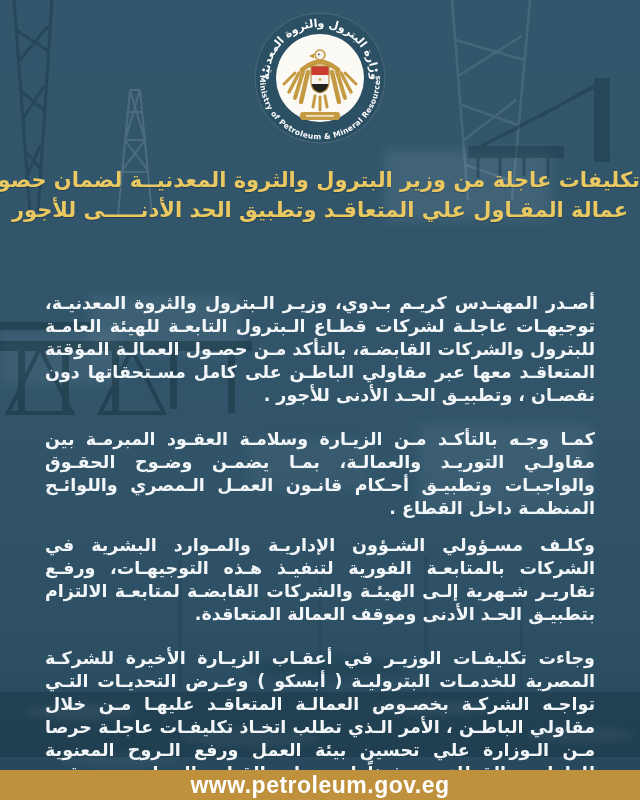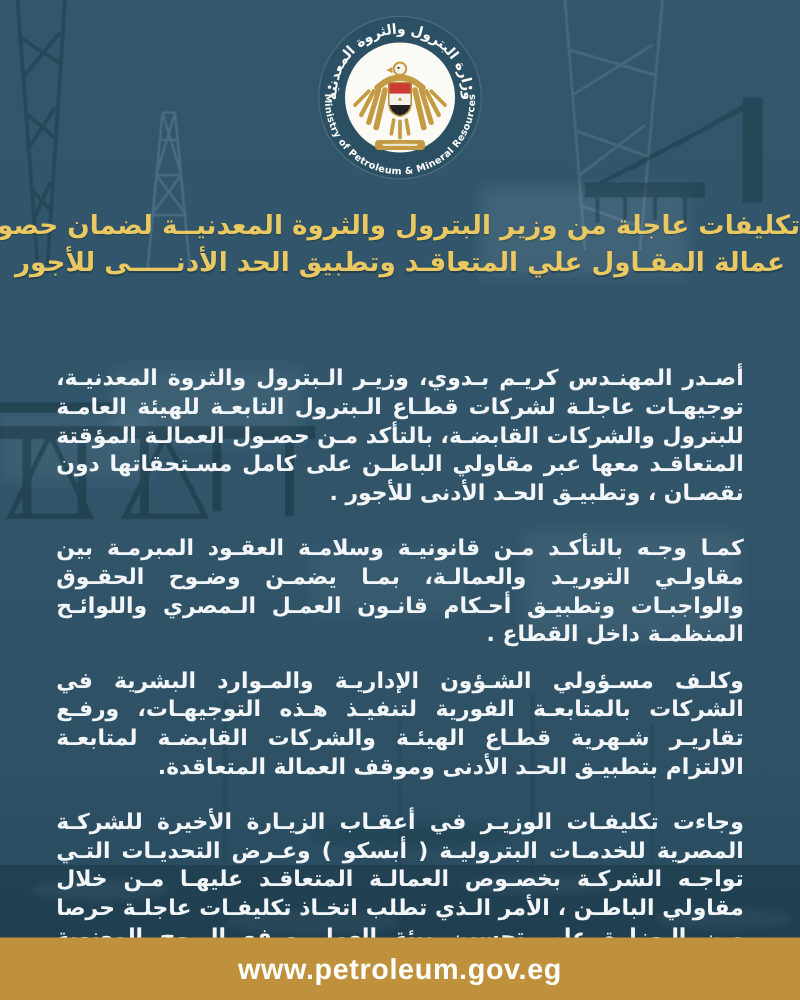--- a/index.html
+++ b/index.html
@@ -16,21 +16,21 @@
     color:#eac862;font-weight:bold;font-size:21px;line-height:30px;direction:rtl;
     text-shadow:0 1px 1px rgba(0,0,0,.25);white-space:nowrap;
   }
   .article{
     position:absolute;top:278px;right:31px;left:31px;direction:rtl;
     color:#f2f6f8;font-size:17.5px;font-weight:bold;line-height:23px;text-align:justify;
   }
   .article p{margin:14px;}
   .article p.gap-after{margin-bottom:21px;}
   .footer{
-    position:absolute;left:0;right:0;bottom:0;height:50px;background:#c0913c;
+    position:absolute;left:0;right:0;bottom:0;height:30px;background:#c0913c;
     display:flex;align-items:center;justify-content:center;
   }
   .footer span{
     color:#ffffff;font-family:"Liberation Sans",sans-serif;font-weight:bold;
     font-size:23px;letter-spacing:.5px;
   }
 </style>
 </head>
 <body>
 
@@ -155,22 +155,22 @@
     </svg>
   </div>
 
   <header class="headline">
     <div>تكليفات عاجلة من وزير البترول والثروة المعدنيــة لضمان حصول</div>
     <div>عمالة المقـاول علي المتعاقـد وتطبيق الحد الأدنـــــى للأجور</div>
   </header>
 
   <main class="article">
     <p class="gap-after">أصـدر المهنـدس كريـم بـدوي، وزيـر الـبترول والثروة المعدنيـة، توجيهـات عاجلـة لشركات قطـاع الـبترول التابعـة للهيئة العامـة للبترول والشركات القابضـة، بالتأكد مـن حصـول العمالـة المؤقتة المتعاقـد معها عبر مقاولي الباطـن على كامل مسـتحقاتها دون نقصـان ، وتطبيـق الحـد الأدنى للأجور .</p>
-    <p>كمـا وجـه بالتأكـد مـن قانونيـة وسلامـة العقـود المبرمـة بين مقاولـي التوريـد والعمالـة، بمـا يضمـن وضـوح الحقـوق والواجبـات وتطبيـق أحـكام قانـون العمـل الـمصري واللوائـح المنظمـة داخل القطاع .</p>
-    <p class="gap-after">وكلـف مسـؤولي الشـؤون الإداريـة والمـوارد البشرية في الشركات بالمتابعـة الفورية لتنفيـذ هـذه التوجيهـات، ورفـع تقاريـر شـهرية قطـاع الهيئـة والشركات القابضـة لمتابعـة الالتزام بتطبيـق الحـد الأدنى وموقف العمالة المتعاقدة.</p>
+    <p>كمـا وجـه بالتأكـد مـن الزيـارة وسلامـة العقـود المبرمـة بين مقاولـي التوريـد والعمالـة، بمـا يضمـن وضـوح الحقـوق والواجبـات وتطبيـق أحـكام قانـون العمـل الـمصري واللوائـح المنظمـة داخل القطاع .</p>
+    <p class="gap-after">وكلـف مسـؤولي الشـؤون الإداريـة والمـوارد البشرية في الشركات بالمتابعـة الفورية لتنفيـذ هـذه التوجيهـات، ورفـع تقاريـر شـهرية إلـى الهيئـة والشركات القابضـة لمتابعـة الالتزام بتطبيـق الحـد الأدنى وموقف العمالة المتعاقدة.</p>
     <p>وجاءت تكليفـات الوزيـر في أعقـاب الزيـارة الأخيرة للشركـة المصرية للخدمـات البتروليـة ( أبسكو ) وعـرض التحديـات التـي تواجـه الشركـة بخصـوص العمالـة المتعاقـد عليهـا مـن خلال مقاولي الباطـن ، الأمر الـذي تطلب اتخـاذ تكليفـات عاجلـة حرصا مـن الـوزارة علي تحسين بيئة العمل ورفع الـروح المعنوية للعاملين بالقطاع، وتنفيذاً لتوجيهات القيادة السياسية بتحقيق العدالة الاجتماعيـة وتحـسين مسـتوى المعيشـة للعامـلين فـي جميـع المواقـع، وتأكيـداً لـدور قطـاع البترول كأحد القطاعات الرائدة في رعاية العنصر البشري ودعمه.</p>
   </main>
 
   <footer class="footer">
     <span>www.petroleum.gov.eg</span>
   </footer>
 
 </div>
 
 </body></html>

